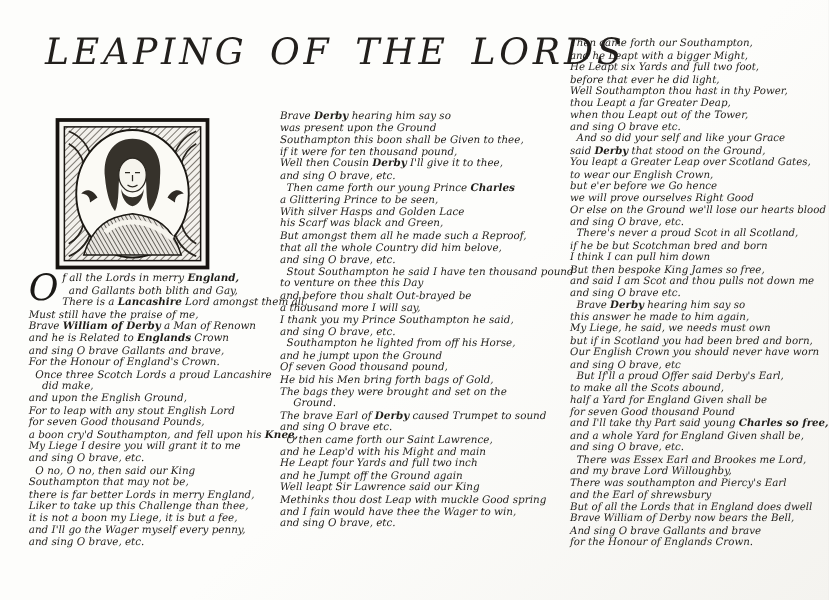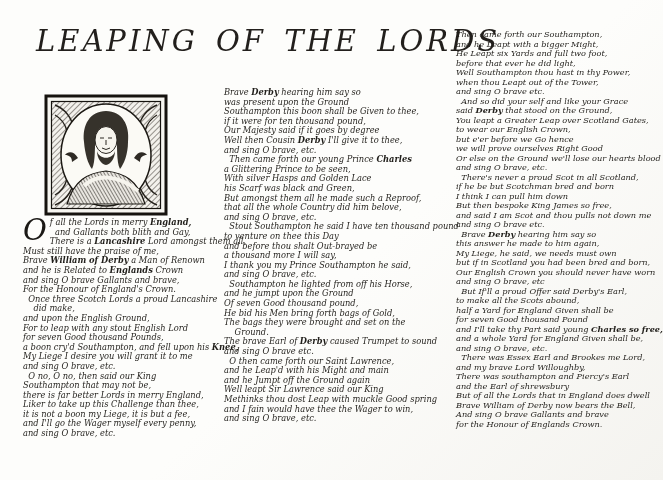--- a/index.html
+++ b/index.html
@@ -107,21 +107,20 @@
         <div class="line">and sing O brave, etc.</div>
       </div>
   </div>
 
   <div class="col col2">
     <div>
         <div class="line">Brave <b>Derby</b> hearing him say so</div>
         <div class="line">was present upon the Ground</div>
         <div class="line">Southampton this boon shall be Given to thee,</div>
         <div class="line">if it were for ten thousand pound,</div>
-        <div class="line">Our Majesty said if it goes by degree</div>
         <div class="line">Well then Cousin <b>Derby</b> I'll give it to thee,</div>
         <div class="line">and sing O brave, etc.</div>
         <div class="line">  Then came forth our young Prince <b>Charles</b></div>
         <div class="line">a Glittering Prince to be seen,</div>
         <div class="line">With silver Hasps and Golden Lace</div>
         <div class="line">his Scarf was black and Green,</div>
         <div class="line">But amongst them all he made such a Reproof,</div>
         <div class="line">that all the whole Country did him belove,</div>
         <div class="line">and sing O brave, etc.</div>
         <div class="line">  Stout Southampton he said I have ten thousand pound</div>
@@ -133,35 +132,37 @@
         <div class="line">  Southampton he lighted from off his Horse,</div>
         <div class="line">and he jumpt upon the Ground</div>
         <div class="line">Of seven Good thousand pound,</div>
         <div class="line">He bid his Men bring forth bags of Gold,</div>
         <div class="line">The bags they were brought and set on the</div>
         <div class="line">    Ground.</div>
         <div class="line">The brave Earl of <b>Derby</b> caused Trumpet to sound</div>
         <div class="line">and sing O brave etc.</div>
         <div class="line">  O then came forth our Saint Lawrence,</div>
         <div class="line">and he Leap'd with his Might and main</div>
+        <div class="line">He Leapt four Yards and full two inch</div>
         <div class="line">and he Jumpt off the Ground again</div>
         <div class="line">Well leapt Sir Lawrence said our King</div>
         <div class="line">Methinks thou dost Leap with muckle Good spring</div>
         <div class="line">and I fain would have thee the Wager to win,</div>
         <div class="line">and sing O brave, etc.</div>
       </div>
   </div>
 
   <div class="col col3">
     <div>
         <div class="line">Then came forth our Southampton,</div>
         <div class="line">and he Leapt with a bigger Might,</div>
         <div class="line">He Leapt six Yards and full two foot,</div>
         <div class="line">before that ever he did light,</div>
         <div class="line">Well Southampton thou hast in thy Power,</div>
+        <div class="line">thou Leapt a far Greater Deap,</div>
         <div class="line">when thou Leapt out of the Tower,</div>
         <div class="line">and sing O brave etc.</div>
         <div class="line">  And so did your self and like your Grace</div>
         <div class="line">said <b>Derby</b> that stood on the Ground,</div>
         <div class="line">You leapt a Greater Leap over Scotland Gates,</div>
         <div class="line">to wear our English Crown,</div>
         <div class="line">but e'er before we Go hence</div>
         <div class="line">we will prove ourselves Right Good</div>
         <div class="line">Or else on the Ground we'll lose our hearts blood</div>
         <div class="line">and sing O brave, etc.</div>

